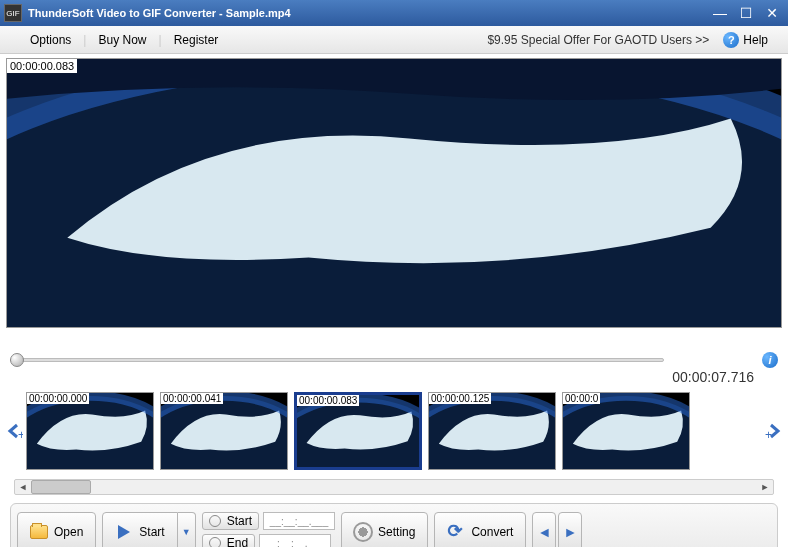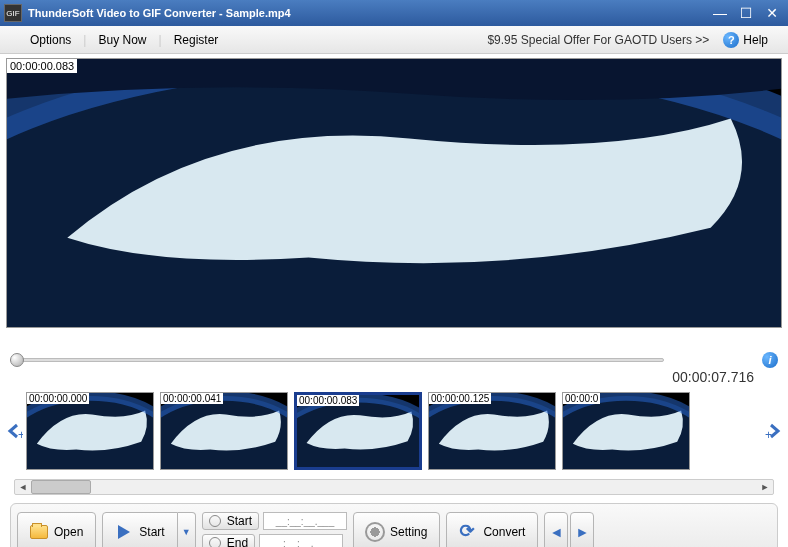--- a/index.html
+++ b/index.html
@@ -47,21 +47,21 @@
 .toolbar { margin: 8px 10px 0 10px; padding: 8px 6px; background: linear-gradient(to bottom, #f9f9f9, #e9e9e9); border: 1px solid #ccc; border-radius: 6px; display: flex; align-items: center; gap: 6px; }
 .btn { height: 40px; border: 1px solid #b5b5b5; border-radius: 4px; background: linear-gradient(to bottom, #fefefe, #e2e2e2); display: flex; align-items: center; justify-content: center; gap: 6px; padding: 15px 12px; cursor: pointer; }
 .btn .icon { width: 18px; height: 18px; display: flex; align-items: center; justify-content: center; }
 .btn-split { display: flex; }
 .btn-split .btn { border-radius: 4px 0 0 4px; }
 .btn-split .dropdown { width: 18px; height: 40px; border: 1px solid #b5b5b5; border-left: none; border-radius: 0 4px 4px 0; background: linear-gradient(to bottom, #fefefe, #e2e2e2); display: flex; align-items: center; justify-content: center; cursor: pointer; font-size: 9px; color: #3a6fc0; }
 .time-col { display: flex; flex-direction: column; gap: 4px; }
 .time-row { display: flex; align-items: center; gap: 4px; }
 .time-btn { height: 18px; border: 1px solid #b5b5b5; border-radius: 3px; background: linear-gradient(to bottom, #fefefe, #e2e2e2); display: flex; align-items: center; gap: 6px; padding: 0 6px; cursor: pointer; font-size: 11px; }
 .time-btn .clock { width: 12px; height: 12px; border: 1px solid #888; border-radius: 50%; position: relative; }
-.time-field { width: 84px; height: 18px; border: 1px solid #bbb; background: #fff; font-size: 10px; text-align: center; display: flex; align-items: center; justify-content: center; color: #888; }
+.time-field { width: 72px; height: 18px; border: 1px solid #bbb; background: #fff; font-size: 10px; text-align: center; display: flex; align-items: center; justify-content: center; color: #888; }
 .nav-group { display: flex; gap: 2px; }
 .nav-btn { width: 24px; height: 40px; border: 1px solid #b5b5b5; border-radius: 4px; background: linear-gradient(to bottom, #fefefe, #e2e2e2); display: flex; align-items: center; justify-content: center; cursor: pointer; color: #3a6fc0; font-size: 14px; font-weight: bold; }
 .folder-icon { width: 18px; height: 14px; background: linear-gradient(to bottom, #ffe08a, #f5b93d); border: 1px solid #c9902a; border-radius: 2px; position: relative; }
 .folder-icon::before { content:""; position: absolute; top:-3px; left:1px; width:8px; height:3px; background:#ffe08a; border:1px solid #c9902a; border-bottom:none; border-radius:1px 1px 0 0; }
 .play-tri { width:0; height:0; border-left: 12px solid #3a6fc0; border-top: 7px solid transparent; border-bottom: 7px solid transparent; }
 .crop-icon { width: 16px; height: 16px; border: 2px solid #5b8bd0; position: relative; }
 .crop-icon::before, .crop-icon::after { content:""; position:absolute; background:#5b8bd0; }
 .gear-icon { width:16px; height:16px; border-radius:50%; background: radial-gradient(circle, #999 40%, transparent 41%); box-shadow: 0 0 0 2px #999; position:relative; }
 .convert-icon { width:16px; height:16px; position:relative; }
 .convert-icon::before { content:"⟳"; color:#3a6fc0; font-size:18px; font-weight:bold; position:absolute; top:-4px; left:-1px; }

